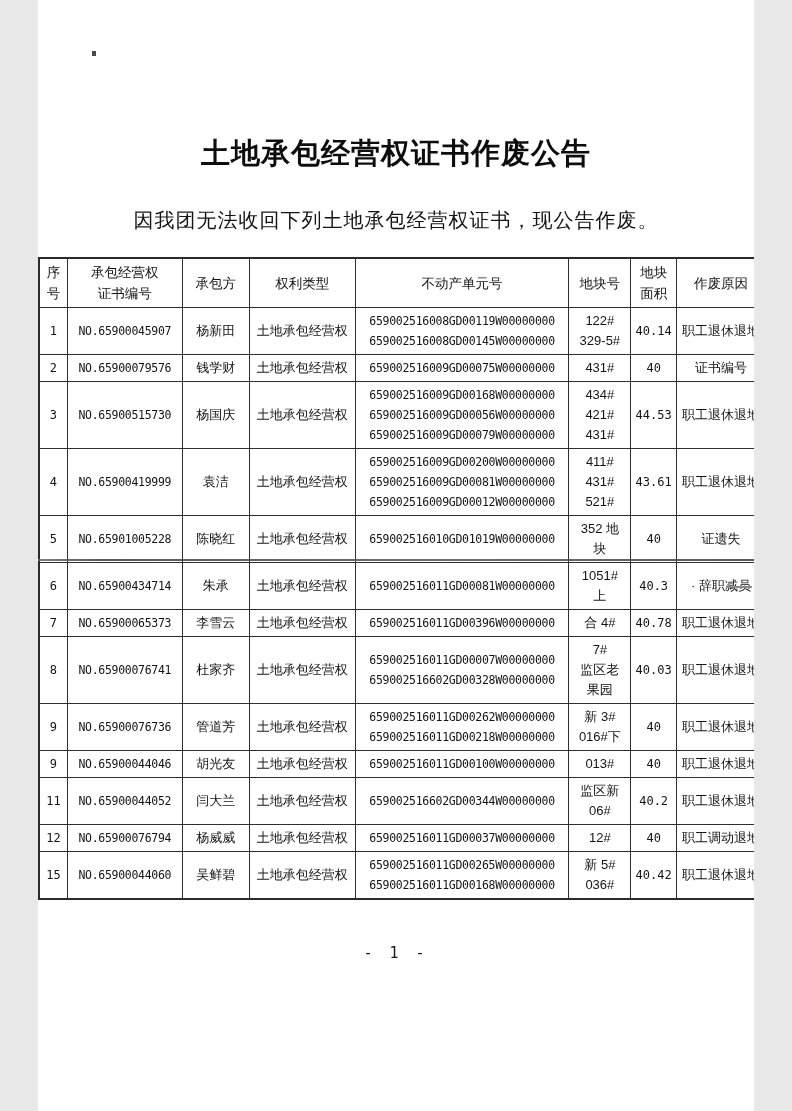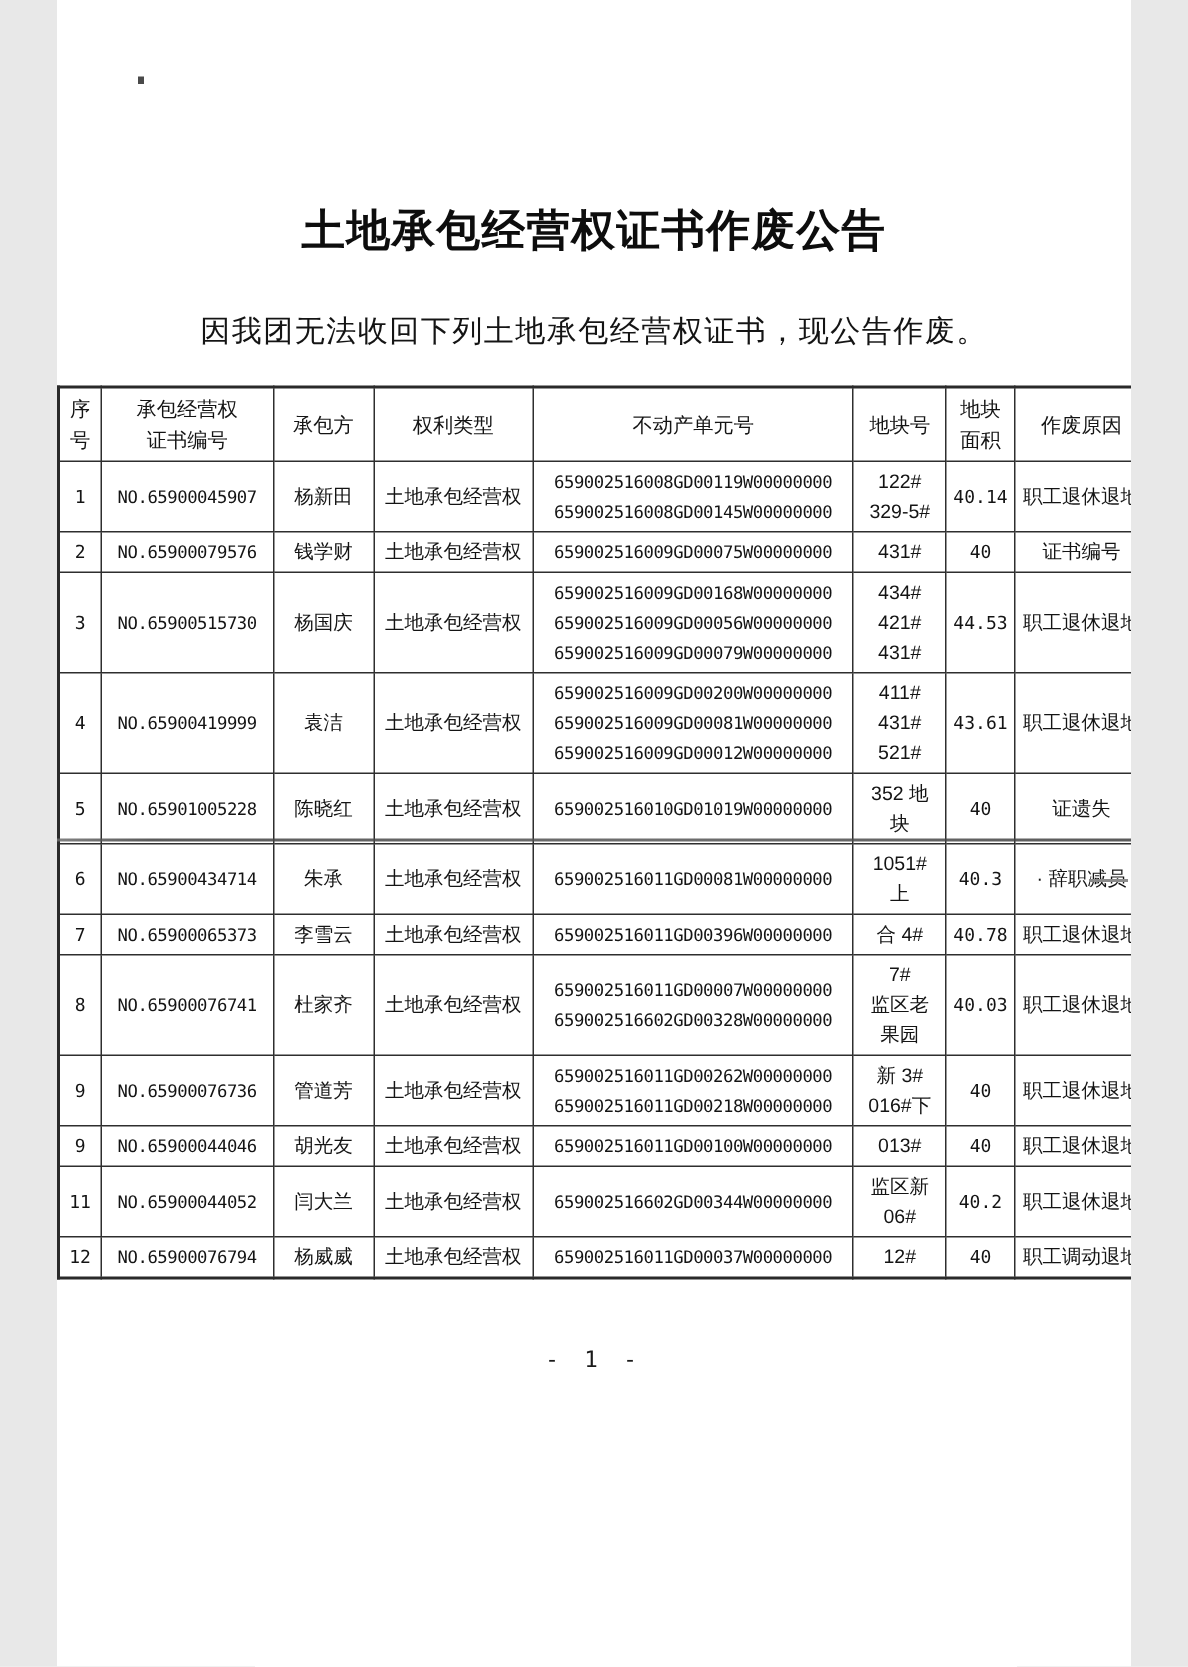--- a/index.html
+++ b/index.html
@@ -243,20 +243,30 @@
         <tr>
           <td class="num">12</td>
           <td class="mono">NO.65900076794</td>
           <td>杨威威</td>
           <td>土地承包经营权</td>
           <td class="mono">659002516011GD00037W00000000</td>
           <td>12#</td>
           <td class="num">40</td>
           <td>职工调动退地</td>
         </tr>
+        <tr>
+          <td class="num">15</td>
+          <td class="mono">NO.65900044060</td>
+          <td>吴鲜碧</td>
+          <td>土地承包经营权</td>
+          <td class="mono">659002516011GD00265W00000000<br>659002516011GD00168W00000000</td>
+          <td>新 5#<br>036#</td>
+          <td class="num">40.42</td>
+          <td>职工退休退地</td>
+        </tr>
       </tbody>
   </table>
 
   <div class="fold-line" style="top: 558.5px;"></div>
   <div class="dash-artifact" style="top: 586px;"></div>
 
   <div class="page-number">- 1 -</div>
 </div>
 
 </body></html>

